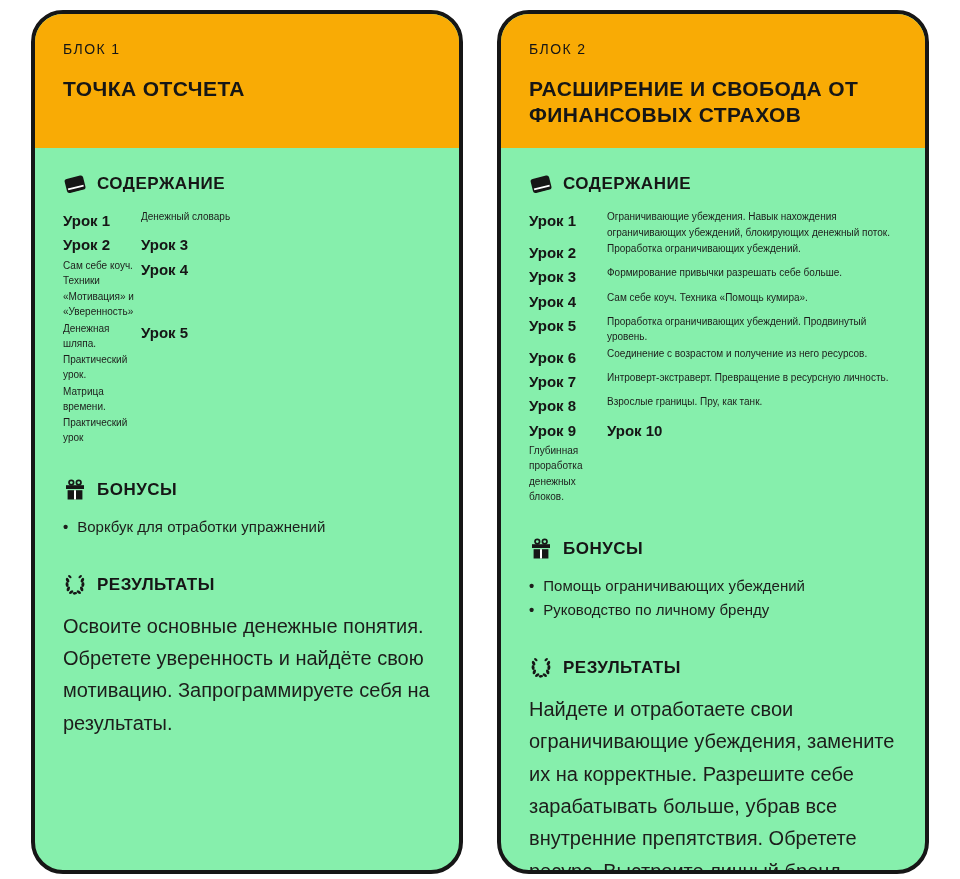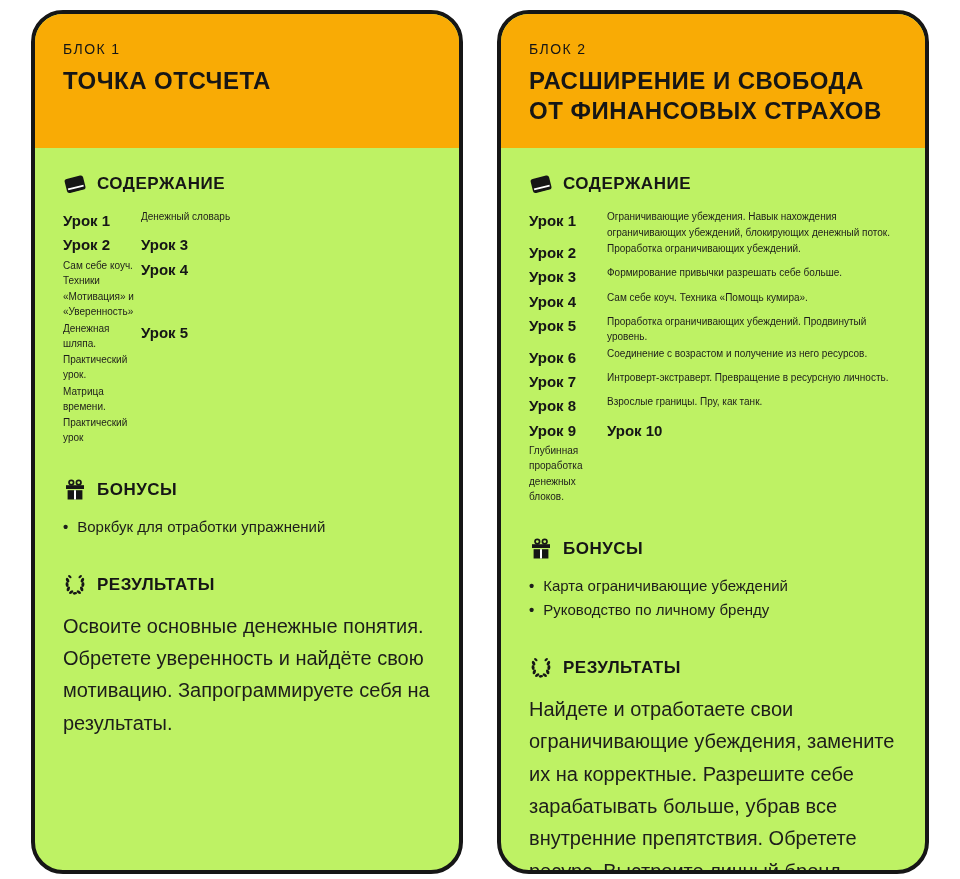--- a/index.html
+++ b/index.html
@@ -16,39 +16,39 @@
     position:relative;
   }
   .page{
     position:absolute;left:0;top:0;width:960px;height:879px;
     display:flex;justify-content:center;gap:34px;padding-top:10px;
   }
   .card{
     width:432px;height:864px;
     border:4px solid var(--ink);
     border-radius:32px;
-    background:#bef264;
+    background:#86efac;
     overflow:hidden;
     display:flex;flex-direction:column;
   }
   .card-header{
     background:var(--accent);
     height:134px;
     padding:27px 28px 0 28px;
     flex:0 0 auto;
   }
   .block-label{
     font-size:14px;
     letter-spacing:0.10em;
     font-weight:400;
     color:var(--ink);
   }
   .card-title{
-    margin-top:9px;
-    font-size:24px;
+    margin-top:19px;
+    font-size:21px;
     line-height:1.25;
     font-weight:700;
     letter-spacing:0.02em;
     color:var(--ink);
   }
   .card-body{
     padding:24px 26px 38px 28px;
     flex:1 1 auto;
   }
   .section-heading{
@@ -234,21 +234,21 @@
           <span class="icon">
             <svg viewBox="0 0 24 24">
                 <use href="#def-gift"></use>
               </svg>
           </span>
           <h3>БОНУСЫ</h3>
         </div>
         <ul class="bonus-list">
           <li>
             <span class="bullet">•</span>
-            <span>Карта ограничивающие убеждений</span>
+            <span>Помощь ограничивающих убеждений</span>
           </li>
           <li>
             <span class="bullet">•</span>
             <span>Руководство по личному бренду</span>
           </li>
         </ul>
       </div>
 
       <div class="section section-results">
         <div class="section-heading">

